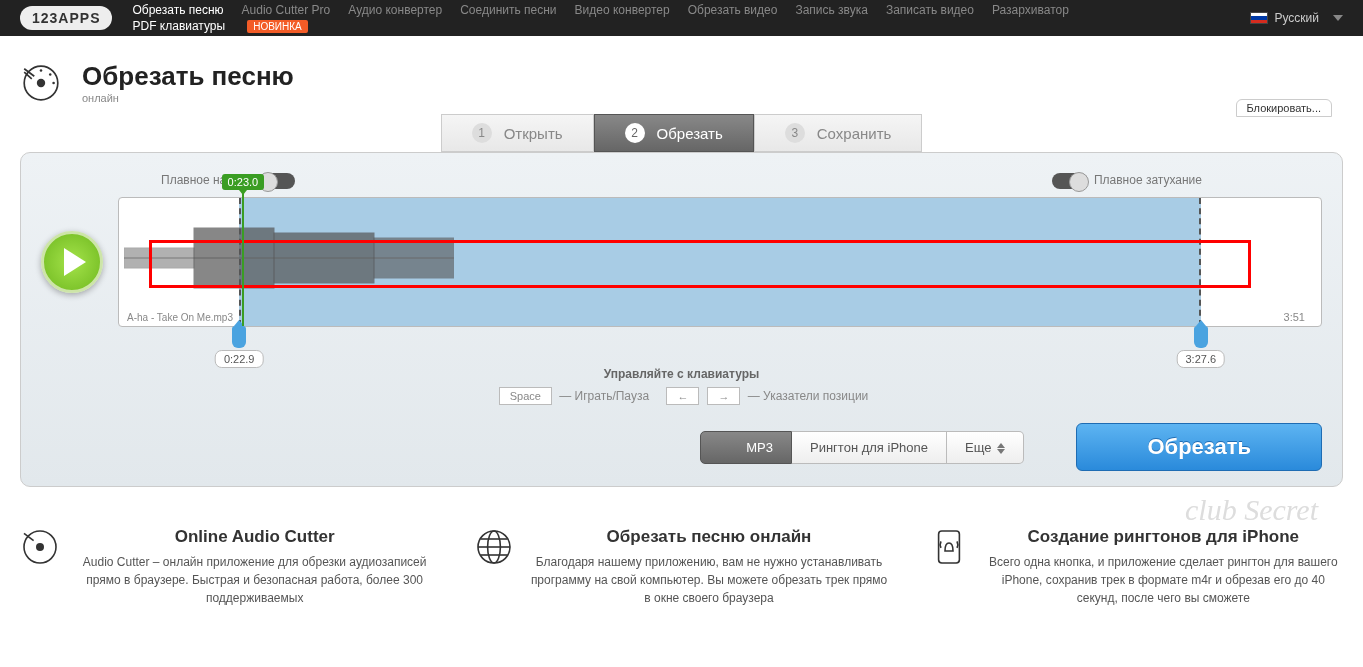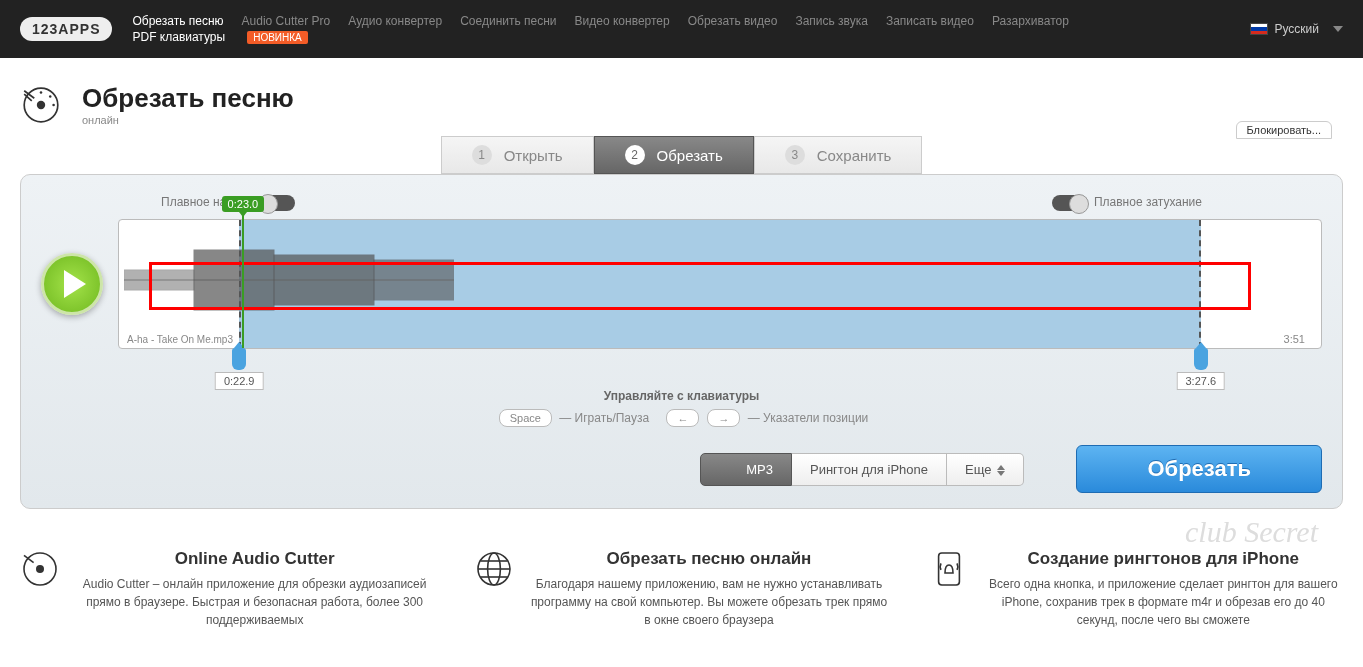--- a/index.html
+++ b/index.html
@@ -1,17 +1,17 @@
 <!DOCTYPE html>
 <html><head>
 <meta charset="utf-8">
 <style>
 * { margin: 0; padding: 0; box-sizing: border-box; }
 body { font-family: Arial, Helvetica, sans-serif; background: #fff; font-size: 13px; color: #333; width: 1363px; }
-.topbar { background: #222; height: 58px; display: flex; align-items: center; padding: 0 20px; position: relative; }
+.topbar { background: #222; height: 36px; display: flex; align-items: center; padding: 0 20px; position: relative; }
 .logo { background: #eee; color: #333; font-weight: bold; font-size: 14px; padding: 4px 12px; border-radius: 12px; letter-spacing: 1px; margin-right: 20px; }
 .navwrap { display: flex; flex-direction: column; gap: 2px; }
 .navrow { display: flex; align-items: center; gap: 18px; }
 .navlink { color: #888; font-size: 12px; white-space: nowrap; cursor: pointer; }
 .navlink.active { color: #fff; }
 .badge { background: #f35c27; color: #fff; font-size: 10px; padding: 1px 6px; border-radius: 2px; margin-left: 4px; }
 .lang { position: absolute; right: 20px; display: flex; align-items: center; gap: 6px; color: #ccc; font-size: 12px; cursor: pointer; }
 .flag { width: 18px; height: 12px; background: linear-gradient(to bottom, #fff 33%, #0039a6 33%, #0039a6 66%, #d52b1e 66%); border: 1px solid #444; }
 .chev { width: 0; height: 0; border-left: 5px solid transparent; border-right: 5px solid transparent; border-top: 6px solid #888; margin-left: 8px; }
 
@@ -45,25 +45,25 @@
 .wavegfx { position: absolute; left: 5px; top: 25px; height: 70px; width: 330px; z-index: 1; }
 .playhead { position: absolute; top: -12px; bottom: 0; width: 2px; background: #3a9d23; z-index: 3; }
 .playflag { position: absolute; top: -12px; left: -20px; background: #3a9d23; color: #fff; font-size: 11px; padding: 2px 6px; border-radius: 3px; white-space: nowrap; }
 .playflag::after { content:''; position:absolute; bottom:-5px; left:50%; margin-left:-4px; border-left:4px solid transparent; border-right:4px solid transparent; border-top:5px solid #3a9d23; }
 .redbox { position: absolute; border: 3px solid red; z-index: 2; }
 .trackname { position: absolute; bottom: 3px; left: 8px; font-size: 10px; color: #888; z-index: 4; }
 .duration { position: absolute; bottom: 3px; right: 16px; font-size: 11px; color: #888; z-index: 4; }
 
 .marker { position: absolute; top: 100%; width: 14px; height: 22px; background: #4aa3e0; border-radius: 3px 3px 6px 6px; margin-left: -7px; cursor: grab; }
 .marker::before { content:''; position:absolute; top:-6px; left:2px; border-left:5px solid transparent; border-right:5px solid transparent; border-bottom:6px solid #4aa3e0; }
-.mlabel { position: absolute; top: 100%; margin-top: 24px; transform: translateX(-50%); background: #fff; border: 1px solid #bbb; border-radius: 0; padding: 2px 8px; font-size: 11px; color: #555; white-space: nowrap; }
+.mlabel { position: absolute; top: 100%; margin-top: 24px; transform: translateX(-50%); background: #fff; border: 1px solid #bbb; border-radius: 7px; padding: 2px 8px; font-size: 11px; color: #555; white-space: nowrap; }
 
 .kbd { text-align: center; margin-top: 40px; font-size: 12px; color: #888; }
 .kbdtitle { font-weight: bold; color: #666; margin-bottom: 6px; }
-.key { display: inline-block; border: 1px solid #bbb; border-radius: 8px; padding: 2px 10px; background: #fff; margin: 0 4px; font-size: 11px; }
+.key { display: inline-block; border: 1px solid #bbb; border-radius: 0; padding: 2px 10px; background: #fff; margin: 0 4px; font-size: 11px; }
 
 .btnrow { display: flex; justify-content: flex-end; gap: 12px; margin-top: 18px; align-items: center; }
 .segbtn { border: 1px solid #bbb; border-radius: 5px; padding: 8px 18px; background: linear-gradient(#fff,#eee); font-size: 13px; color: #555; cursor: pointer; }
 .segbtn.dark { background: linear-gradient(#888,#666); color: #fff; border-color: #555; padding-left: 45px; }
 .bigcut { background: linear-gradient(#5db4f2,#2a8adb); color: #fff; font-size: 22px; font-weight: bold; padding: 10px 70px; border: 1px solid #1e6cb3; border-radius: 6px; cursor: pointer; text-shadow: 0 -1px 0 #1e6cb3; margin-left: 40px; }
 .updn { display:inline-flex; flex-direction:column; margin-left:6px; gap:1px; vertical-align:middle; }
 .ud { width:0; height:0; border-left:4px solid transparent; border-right:4px solid transparent; }
 .ud.u { border-bottom:5px solid #777; }
 .ud.d { border-top:5px solid #777; }
 

